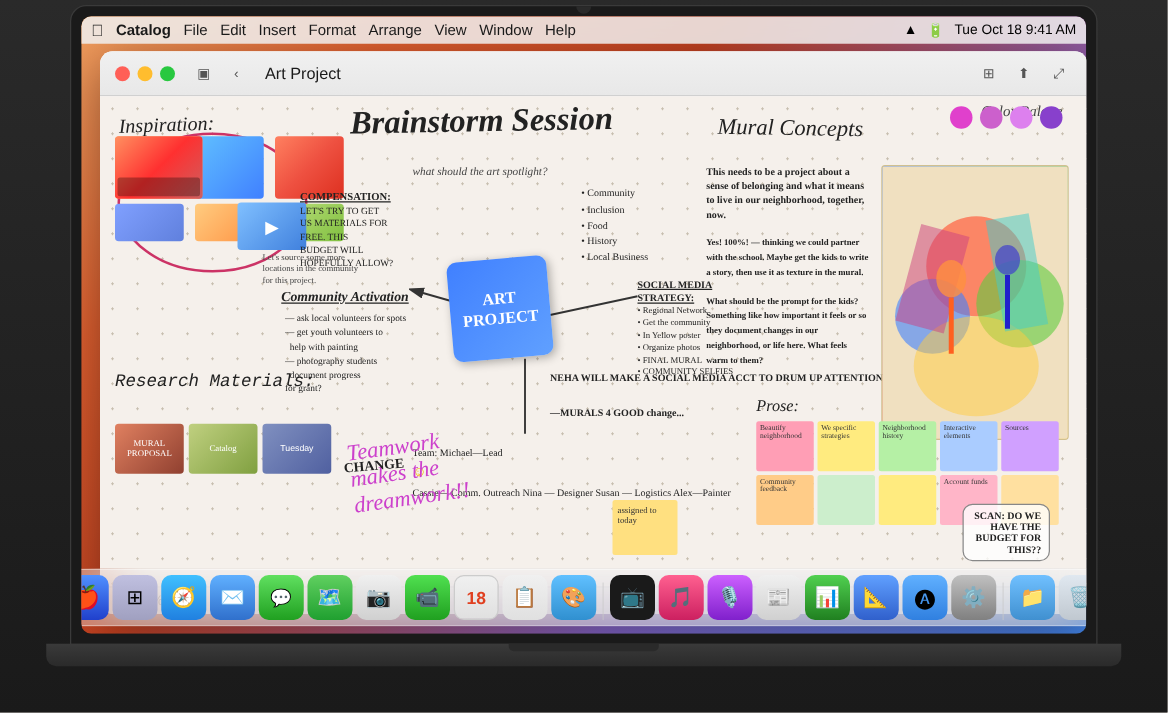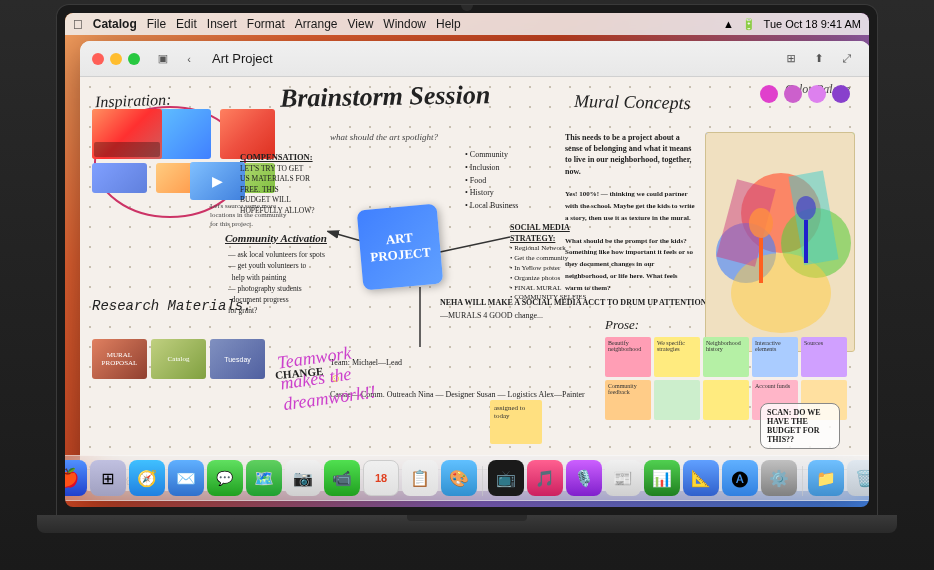--- a/index.html
+++ b/index.html
@@ -625,21 +625,21 @@
             <div class="social-media-text">
               <div style="font-weight:bold;font-size:8px;text-decoration:underline;">SOCIAL MEDIA<br>STRATEGY:</div>
               <div style="font-size:7px;line-height:1.4;">• Regional Network<br>• Get the community<br>• In Yellow poster<br>• Organize photos<br>• FINAL MURAL<br>• COMMUNITY SELFIES</div>
             </div>
 
             <div class="neha-text">
               <div style="font-weight:bold;">NEHA WILL MAKE A
 SOCIAL MEDIA ACCT TO
 DRUM UP ATTENTION.
 ART NAME IDEAS!</div>
-              <div style="margin-top:2px;">—MURALS 4 GOOD
+              <div style="margin-top:17px;font-weight:bold;">—MURALS 4 GOOD
 change...</div>
             </div>
 
             <div class="team-list">
               <div>Team: Michael—Lead</div>
               <span class="smiley">☺</span>
               <div style="margin-top:2px;">Cassie— Comm. Outreach
 Nina — Designer
 Susan — Logistics
 Alex—Painter</div>
@@ -716,21 +716,21 @@
                 <div class="sticky-note sn-orange" style="width:46px;height:40px;background:#ffcc88;border-radius:2px;padding:3px;font-family:'Comic Sans MS',cursive;font-size:6px;color:#333;">Community feedback</div>
                 <div style="width:46px;height:40px;background:#cceecc;border-radius:2px;"></div>
                 <div style="width:46px;height:40px;background:#ffeb7f;border-radius:2px;"></div>
                 <div class="sticky-note sn-pink" style="width:46px;height:40px;background:#ffb5c8;border-radius:2px;padding:3px;font-family:'Comic Sans MS',cursive;font-size:6px;color:#333;">Account funds</div>
                 <div style="width:46px;height:40px;background:#ffe0a0;border-radius:2px;"></div>
               </div>
             </div>
 
             <div style="position:absolute;bottom:25px;left:410px;width:52px;height:44px;background:#ffe080;border-radius:2px;padding:4px;font-family:'Comic Sans MS',cursive;font-size:7px;color:#333;">assigned to<br>today</div>
 
-            <div style="position:absolute;bottom:20px;right:30px;font-family:'Comic Sans MS',cursive;font-size:8px;color:#222;text-align:left;font-weight:bold;border:1px solid #888;border-radius:8px;padding:4px 6px;background:rgba(255,255,255,0.8);width:80px;">SCAN:
+            <div style="position:absolute;bottom:20px;right:30px;font-family:'Comic Sans MS',cursive;font-size:8px;color:#222;text-align:right;font-weight:bold;border:1px solid #888;border-radius:8px;padding:4px 6px;background:rgba(255,255,255,0.8);width:70px;">SCAN:
 DO WE HAVE
 THE BUDGET
 FOR THIS??</div>
 
           </div>
 
           <div class="bottom-toolbar">
             <div class="zoom-controls">
               <span style="cursor:pointer;">−</span>
               <span>100%</span>
@@ -759,21 +759,21 @@
           <div class="dock-icon" style="background:linear-gradient(180deg,#60d060,#20a030);">
             <span style="font-size:16px;">🗺️</span>
           </div>
           <div class="dock-icon" style="background:linear-gradient(180deg,#f0f0f0,#d0d0d0);">
             <span style="font-size:16px;">📷</span>
           </div>
           <div class="dock-icon" style="background:linear-gradient(180deg,#50e050,#20a020);">
             <span style="font-size:16px;">📹</span>
           </div>
           <div class="dock-icon" style="background:linear-gradient(180deg,#f0f0f0,#e0e0e0);border:1px solid #ccc;">
-            <span style="font-size:11px;font-weight:bold;color:#e04020;">18</span>
+            <span style="font-size:14px;font-weight:bold;color:#e04020;">18</span>
           </div>
           <div class="dock-icon" style="background:linear-gradient(180deg,#f0f0f0,#e0e0e0);">
             <span style="font-size:16px;">📋</span>
           </div>
           <div class="dock-icon" style="background:linear-gradient(180deg,#60c0ff,#3090d0);">
             <span style="font-size:16px;">🎨</span>
           </div>
           <div class="dock-separator"></div>
           <div class="dock-icon" style="background:#1a1a1a;border-radius:8px;">
             <span style="font-size:16px;">📺</span>

